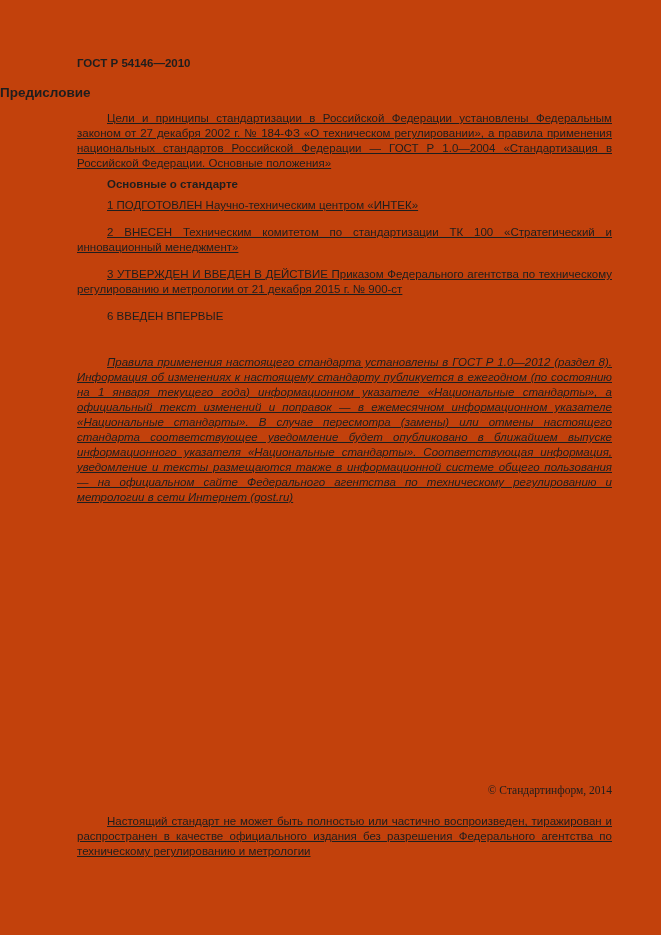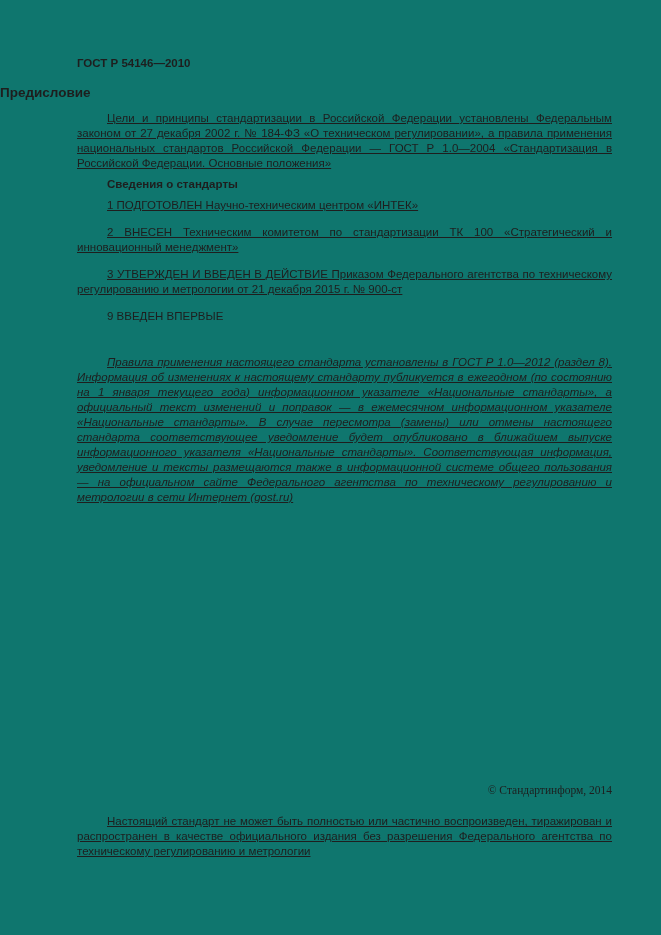--- a/index.html
+++ b/index.html
@@ -5,21 +5,21 @@
   html, body { margin: 0; padding: 0; background: #ffffff; }
   body {
     width: 661px;
     height: 935px;
     font-family: "Liberation Sans", "DejaVu Sans", sans-serif;
   }
   .page {
     box-sizing: border-box;
     width: 661px;
     height: 935px;
-    background: #0f766e;
+    background: #c2410c;
     color: #1e1e1e;
     font-size: 11.5px;
     line-height: 15px;
     padding: 56px 49px 76px 77px;
     display: flex;
     flex-direction: column;
   }
   .doc-header {
     font-weight: 700;
     font-size: 11.5px;
@@ -61,29 +61,29 @@
 <body>
 
 <div class="page">
 
   <div class="doc-header">ГОСТ Р 54146—2010</div>
 
   <div class="section-title">Предисловие</div>
 
   <p class="intro justify">Цели и принципы стандартизации в Российской Федерации установлены Федеральным законом от 27 декабря 2002 г. № 184-ФЗ «О техническом регулировании», а правила применения национальных стандартов Российской Федерации — ГОСТ Р 1.0—2004 «Стандартизация в Российской Федерации. Основные положения»</p>
 
-  <p class="info-heading">Сведения о стандарты</p>
+  <p class="info-heading">Основные о стандарте</p>
 
   <p class="item-first justify">1 ПОДГОТОВЛЕН Научно-техническим центром «ИНТЕК»</p>
 
   <p class="item justify">2 ВНЕСЕН Техническим комитетом по стандартизации ТК 100 «Стратегический и инновационный менеджмент»</p>
 
   <p class="item justify">3 УТВЕРЖДЕН И ВВЕДЕН В ДЕЙСТВИЕ Приказом Федерального агентства по техническому регулированию и метрологии от 21 декабря 2015 г. № 900-ст</p>
 
-  <p class="item">9 ВВЕДЕН ВПЕРВЫЕ</p>
+  <p class="item">6 ВВЕДЕН ВПЕРВЫЕ</p>
 
   <p class="note justify">Правила применения настоящего стандарта установлены в ГОСТ Р 1.0—2012 (раздел 8). Информация об изменениях к настоящему стандарту публикуется в ежегодном (по состоянию на 1 января текущего года) информационном указателе «Национальные стандарты», а официальный текст изменений и поправок — в ежемесячном информационном указателе «Национальные стандарты». В случае пересмотра (замены) или отмены настоящего стандарта соответствующее уведомление будет опубликовано в ближайшем выпуске информационного указателя «Национальные стандарты». Соответствующая информация, уведомление и тексты размещаются также в информационной системе общего пользования — на официальном сайте Федерального агентства по техническому регулированию и метрологии в сети Интернет (gost.ru)</p>
 
   <div class="footer">
     <div class="copyright">© Стандартинформ, 2014</div>
 
     <p class="restriction justify">Настоящий стандарт не может быть полностью или частично воспроизведен, тиражирован и распространен в качестве официального издания без разрешения Федерального агентства по техническому регулированию и метрологии</p>
 
   </div>
 

